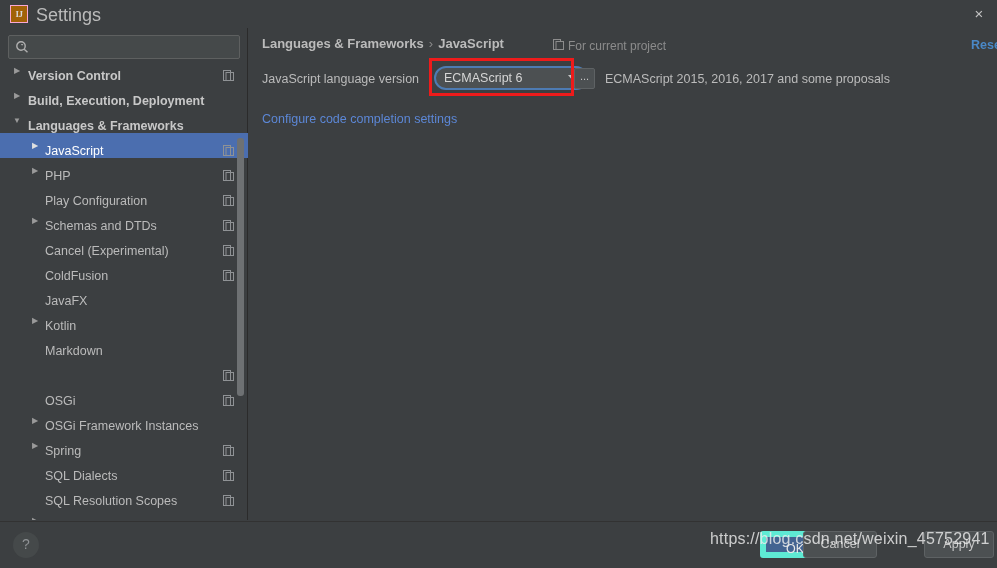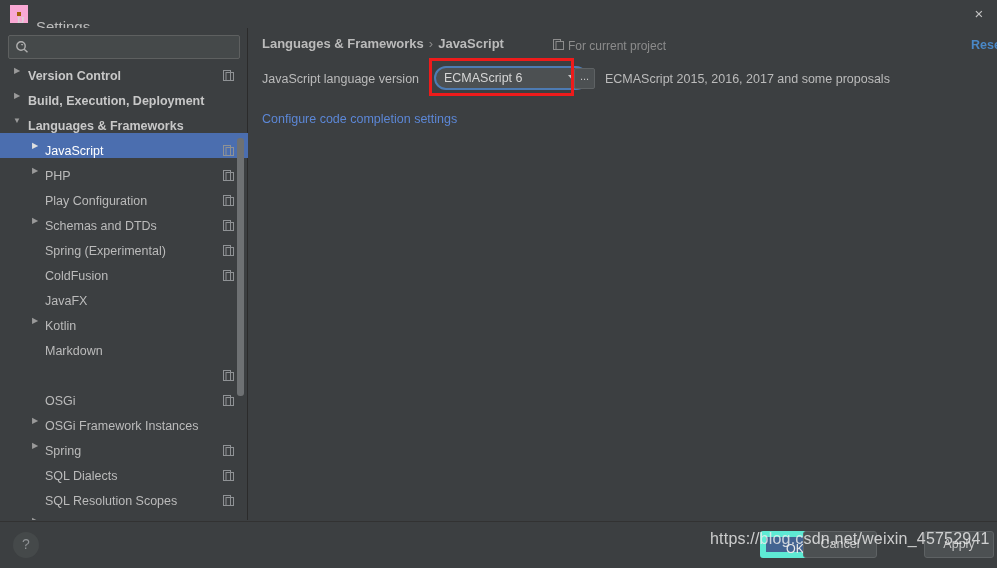--- a/index.html
+++ b/index.html
@@ -17,31 +17,31 @@
   }
 
   
   #titlebar {
     position: absolute; left: 0; top: 0; width: 997px; height: 28px;
     background: #3c3f41;
   }
   #ij-logo {
     position: absolute; left: 10px; top: 5px;
     width: 18px; height: 18px;
-    border: 7px solid #f9a8d4;
+    border: 1px solid #f9a8d4;
     background: #a16207;
     color: #d8d8d8;
     font-size: 9px; font-weight: bold;
     line-height: 16px; text-align: center;
     letter-spacing: -0.5px;
     font-family: "Liberation Serif", serif;
   }
   #window-title {
-    position: absolute; left: 36px; top: 18px;
-    font-size: 15px; color: #bbbbbb;
+    position: absolute; left: 36px; top: 5px;
+    font-size: 18px; color: #bbbbbb;
   }
   #close-btn {
     position: absolute; right: 8px; top: 4px;
     width: 20px; height: 20px;
     color: #c3c3c3;
     font-size: 15px; line-height: 20px; text-align: center;
     cursor: pointer;
   }
 
   
@@ -318,21 +318,21 @@
           </div>
           <div class="tree-row lvl1">
             <span class="arrow">▶</span>
             <span class="label">Schemas and DTDs</span>
             <span class="proj-icon"><svg width="11" height="12" viewBox="0 0 11 12">
                 <rect x="0.5" y="0.5" width="7" height="10" fill="none" stroke="#8f9295" stroke-width="1"></rect>
                 <rect x="3" y="2.5" width="7.5" height="8" fill="none" stroke="#8f9295" stroke-width="1"></rect>
               </svg></span>
           </div>
           <div class="tree-row lvl1">
-            <span class="label">Spring (Experimental)</span>
+            <span class="label">Cancel (Experimental)</span>
             <span class="proj-icon"><svg width="11" height="12" viewBox="0 0 11 12">
                 <rect x="0.5" y="0.5" width="7" height="10" fill="none" stroke="#8f9295" stroke-width="1"></rect>
                 <rect x="3" y="2.5" width="7.5" height="8" fill="none" stroke="#8f9295" stroke-width="1"></rect>
               </svg></span>
           </div>
           <div class="tree-row lvl1">
             <span class="label">ColdFusion</span>
             <span class="proj-icon"><svg width="11" height="12" viewBox="0 0 11 12">
                 <rect x="0.5" y="0.5" width="7" height="10" fill="none" stroke="#8f9295" stroke-width="1"></rect>
                 <rect x="3" y="2.5" width="7.5" height="8" fill="none" stroke="#8f9295" stroke-width="1"></rect>

